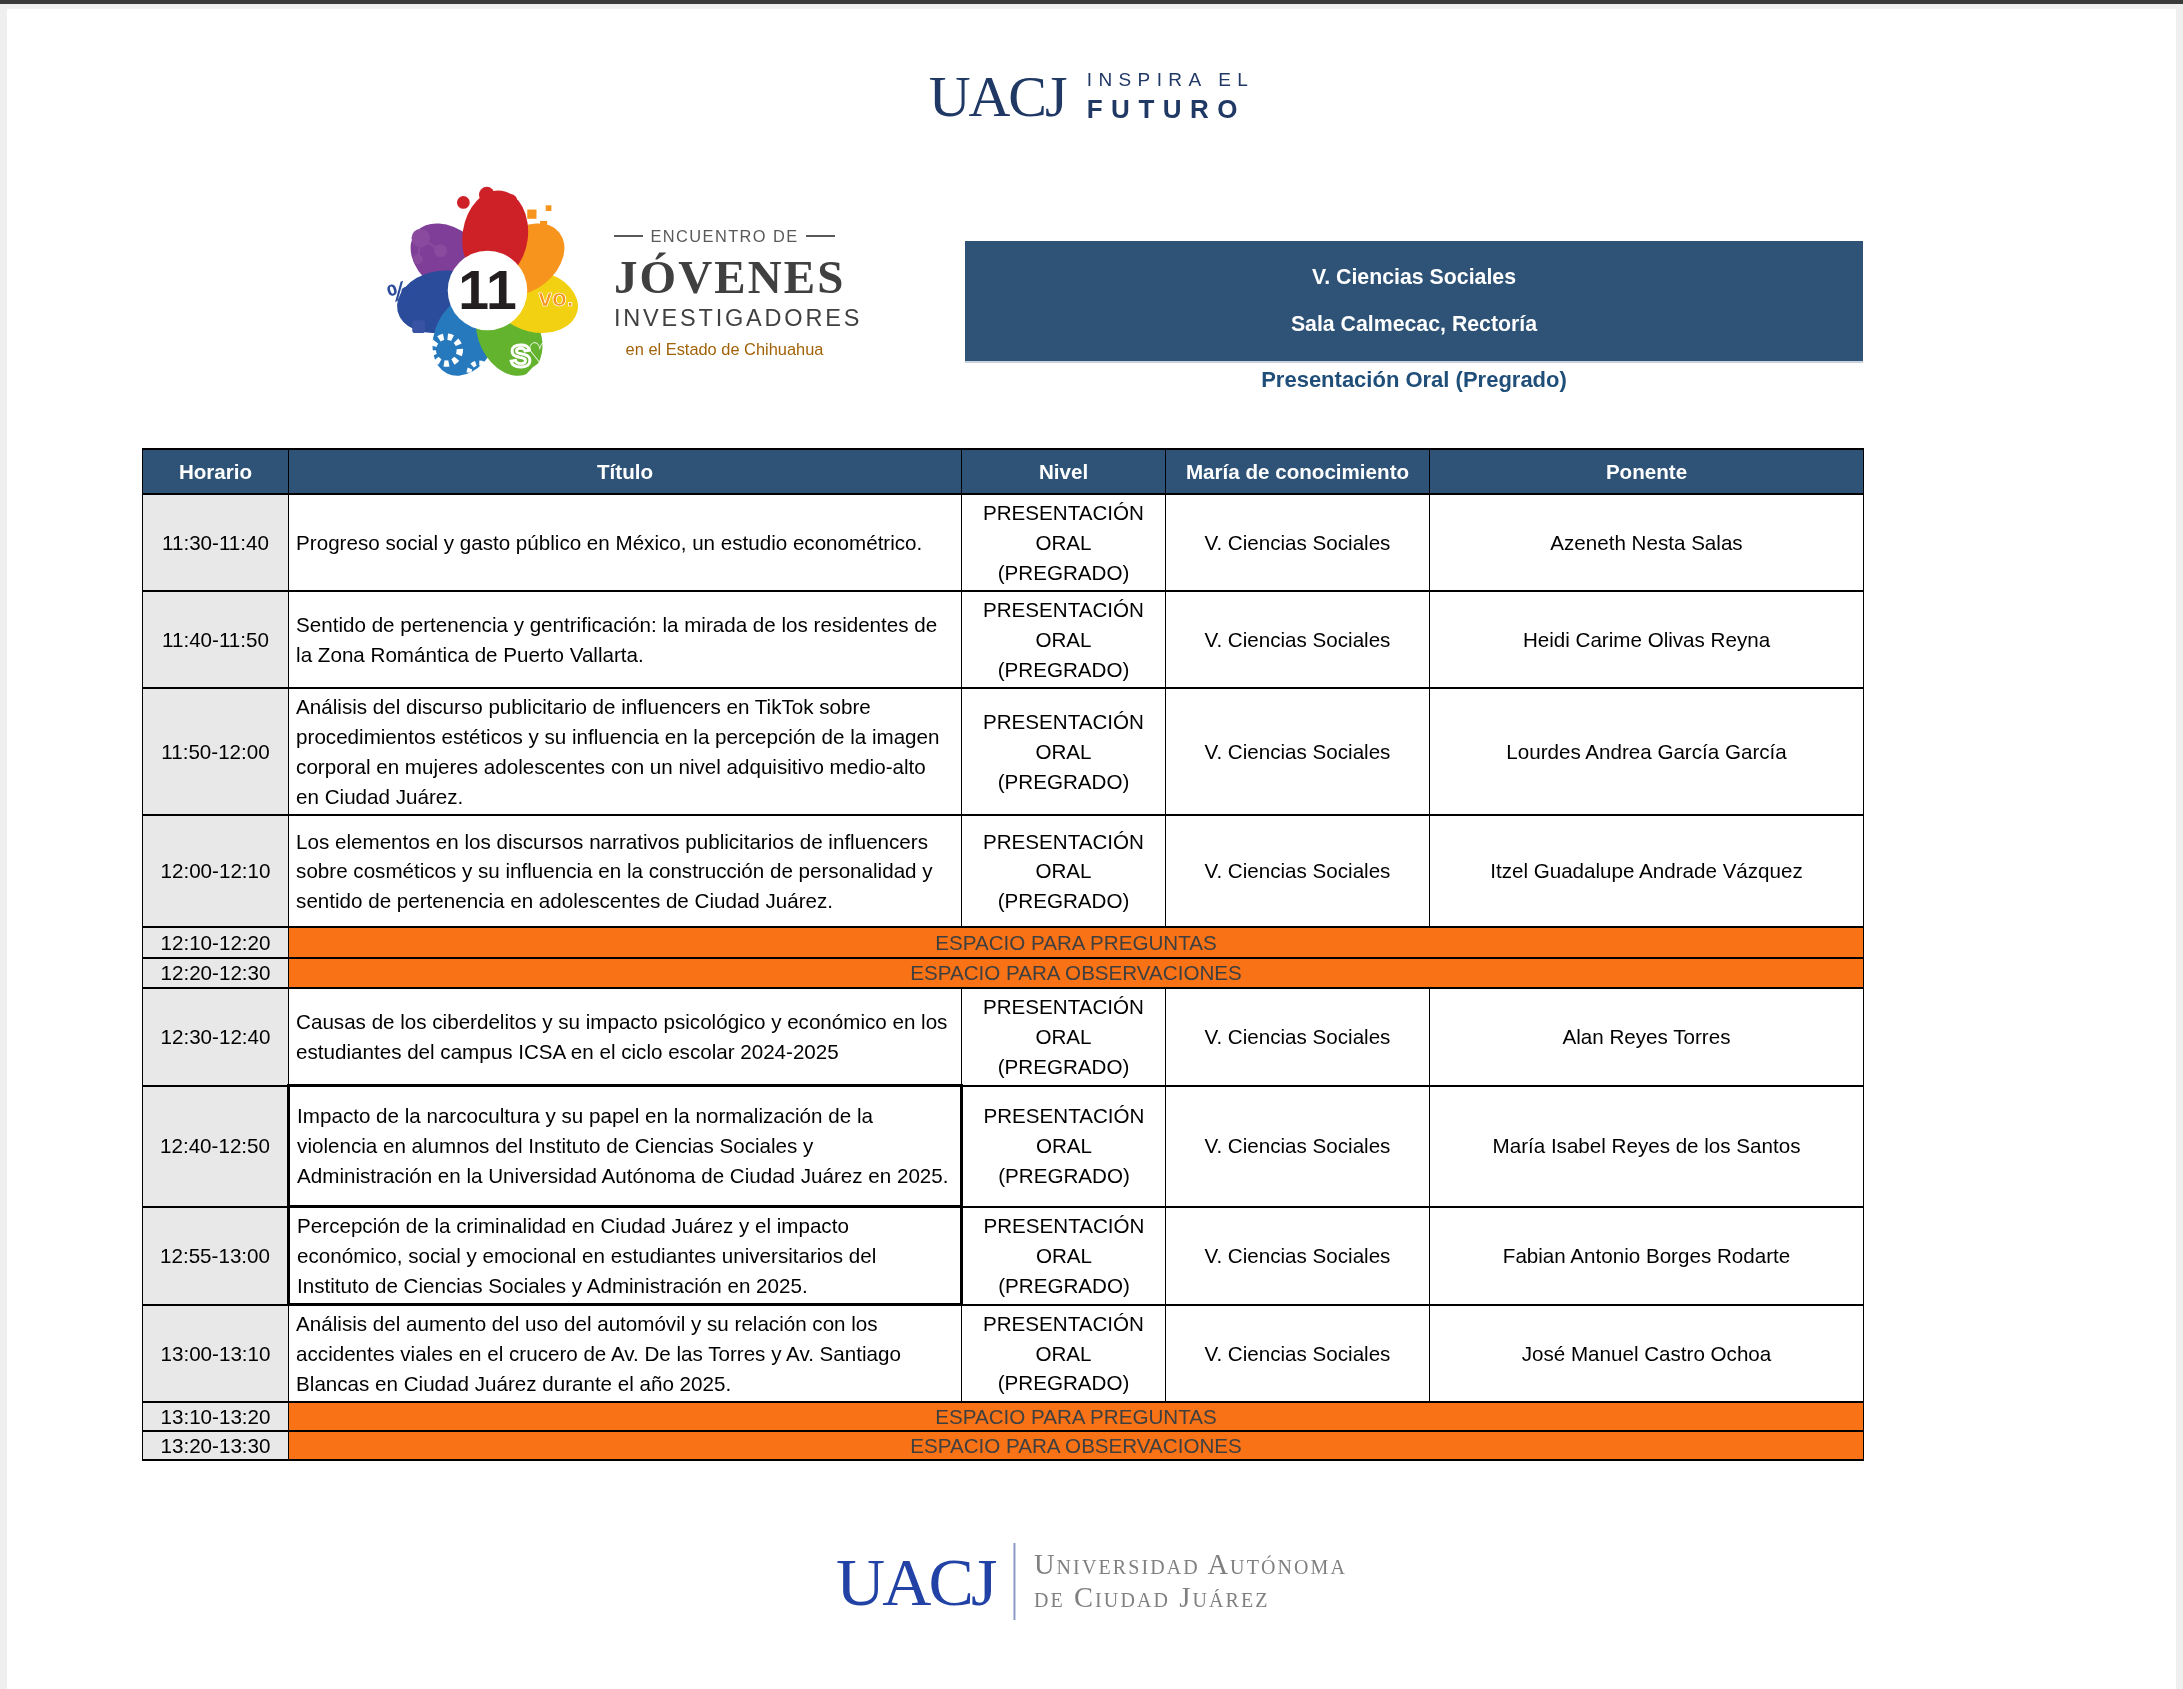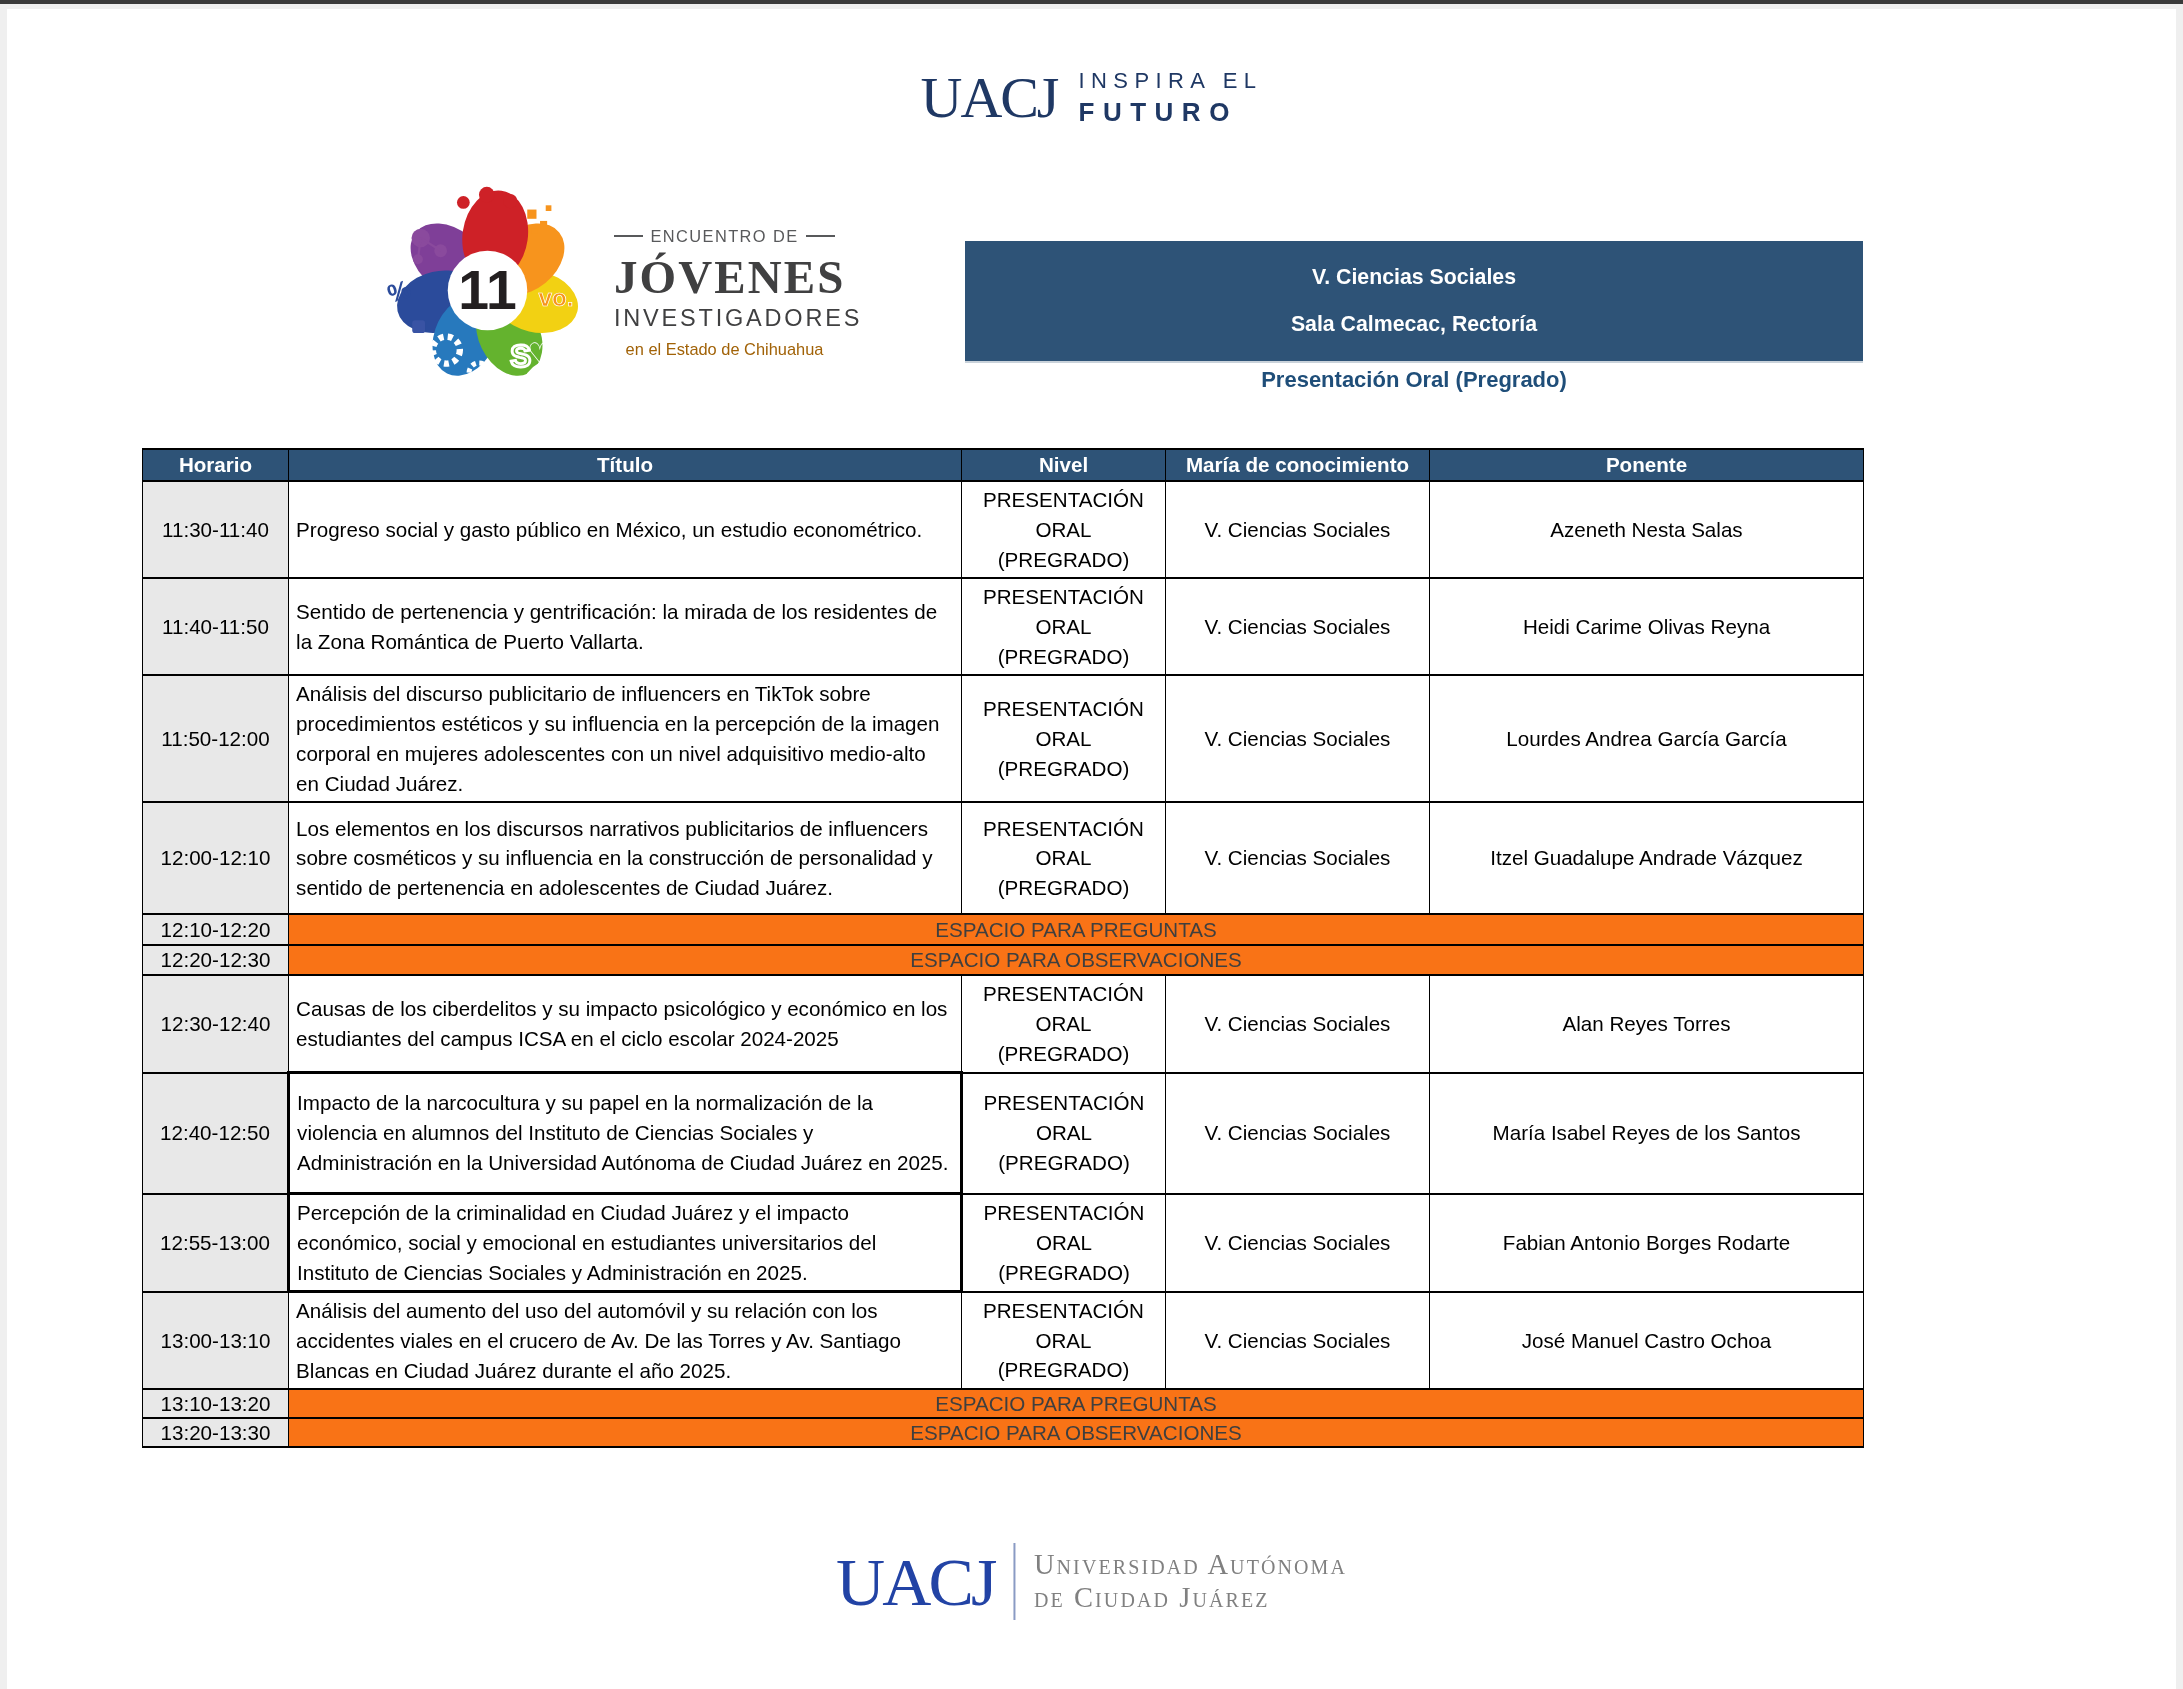--- a/index.html
+++ b/index.html
@@ -22,21 +22,21 @@
   
   .top-logo{
     position:absolute; top:68px; left:50%; transform:translateX(-50%);
     display:flex; align-items:center; gap:21.3px; z-index:2;
   }
   .top-wordmark{
     font-family:"Liberation Serif", serif;
     font-size:58px; letter-spacing:-2.1px; color:#1F3864; line-height:1;
   }
   .top-tagline{ display:flex; flex-direction:column; gap:2.8px; color:#1F3864; }
-  .top-tagline-1{ font-size:22px; letter-spacing:6.4px; font-weight:500;text-align:right; }
+  .top-tagline-1{ font-size:19px; letter-spacing:6.4px; font-weight:500;text-align:right; }
   .top-tagline-2{ font-size:26px; letter-spacing:8.5px; font-weight:bold; }
 
   
   .event-logo{
     position:absolute; left:381px; top:184px;
     display:flex; align-items:center; z-index:2;
   }
   .event-logo svg{ width:213px; height:213px; }
   .event-text{ margin-left:20px; width:221px; text-align:center; color:#414042; }
   .event-kicker{
@@ -77,21 +77,21 @@
     font-size:20.6px; color:#000;
   }
   table.schedule th, table.schedule td{
     border:1.4px solid #000;
     border-top-width:2.1px; border-bottom-width:2.1px;
     vertical-align:middle;
     overflow:hidden;
   }
   table.schedule th{
     background:#2E5377; color:#fff; font-weight:bold;
-    height:32px; padding:1.4px 4.3px; border-bottom-width:2.8px;
+    height:45px; padding:1.4px 4.3px; border-bottom-width:2.8px;
   }
   td.cell-time{ background:#E8E8E8; text-align:center; padding:1.4px 4.3px; }
   td.cell-title{ text-align:left; padding:2.8px 7.1px; line-height:1.45; }
   td.cell-title.boxed{ border-width:3.6px; }
   td.cell-level{ text-align:center; padding:2.8px 10px; line-height:1.45; }
   td.cell-area{ text-align:center; padding:2.8px 5.7px; }
   td.cell-speaker{ text-align:center; padding:2.8px 5.7px; }
   td.cell-break{
     background:#f97316; text-align:center; color:#3f3f3f;
     font-weight:500; padding:1.4px 5.7px;

